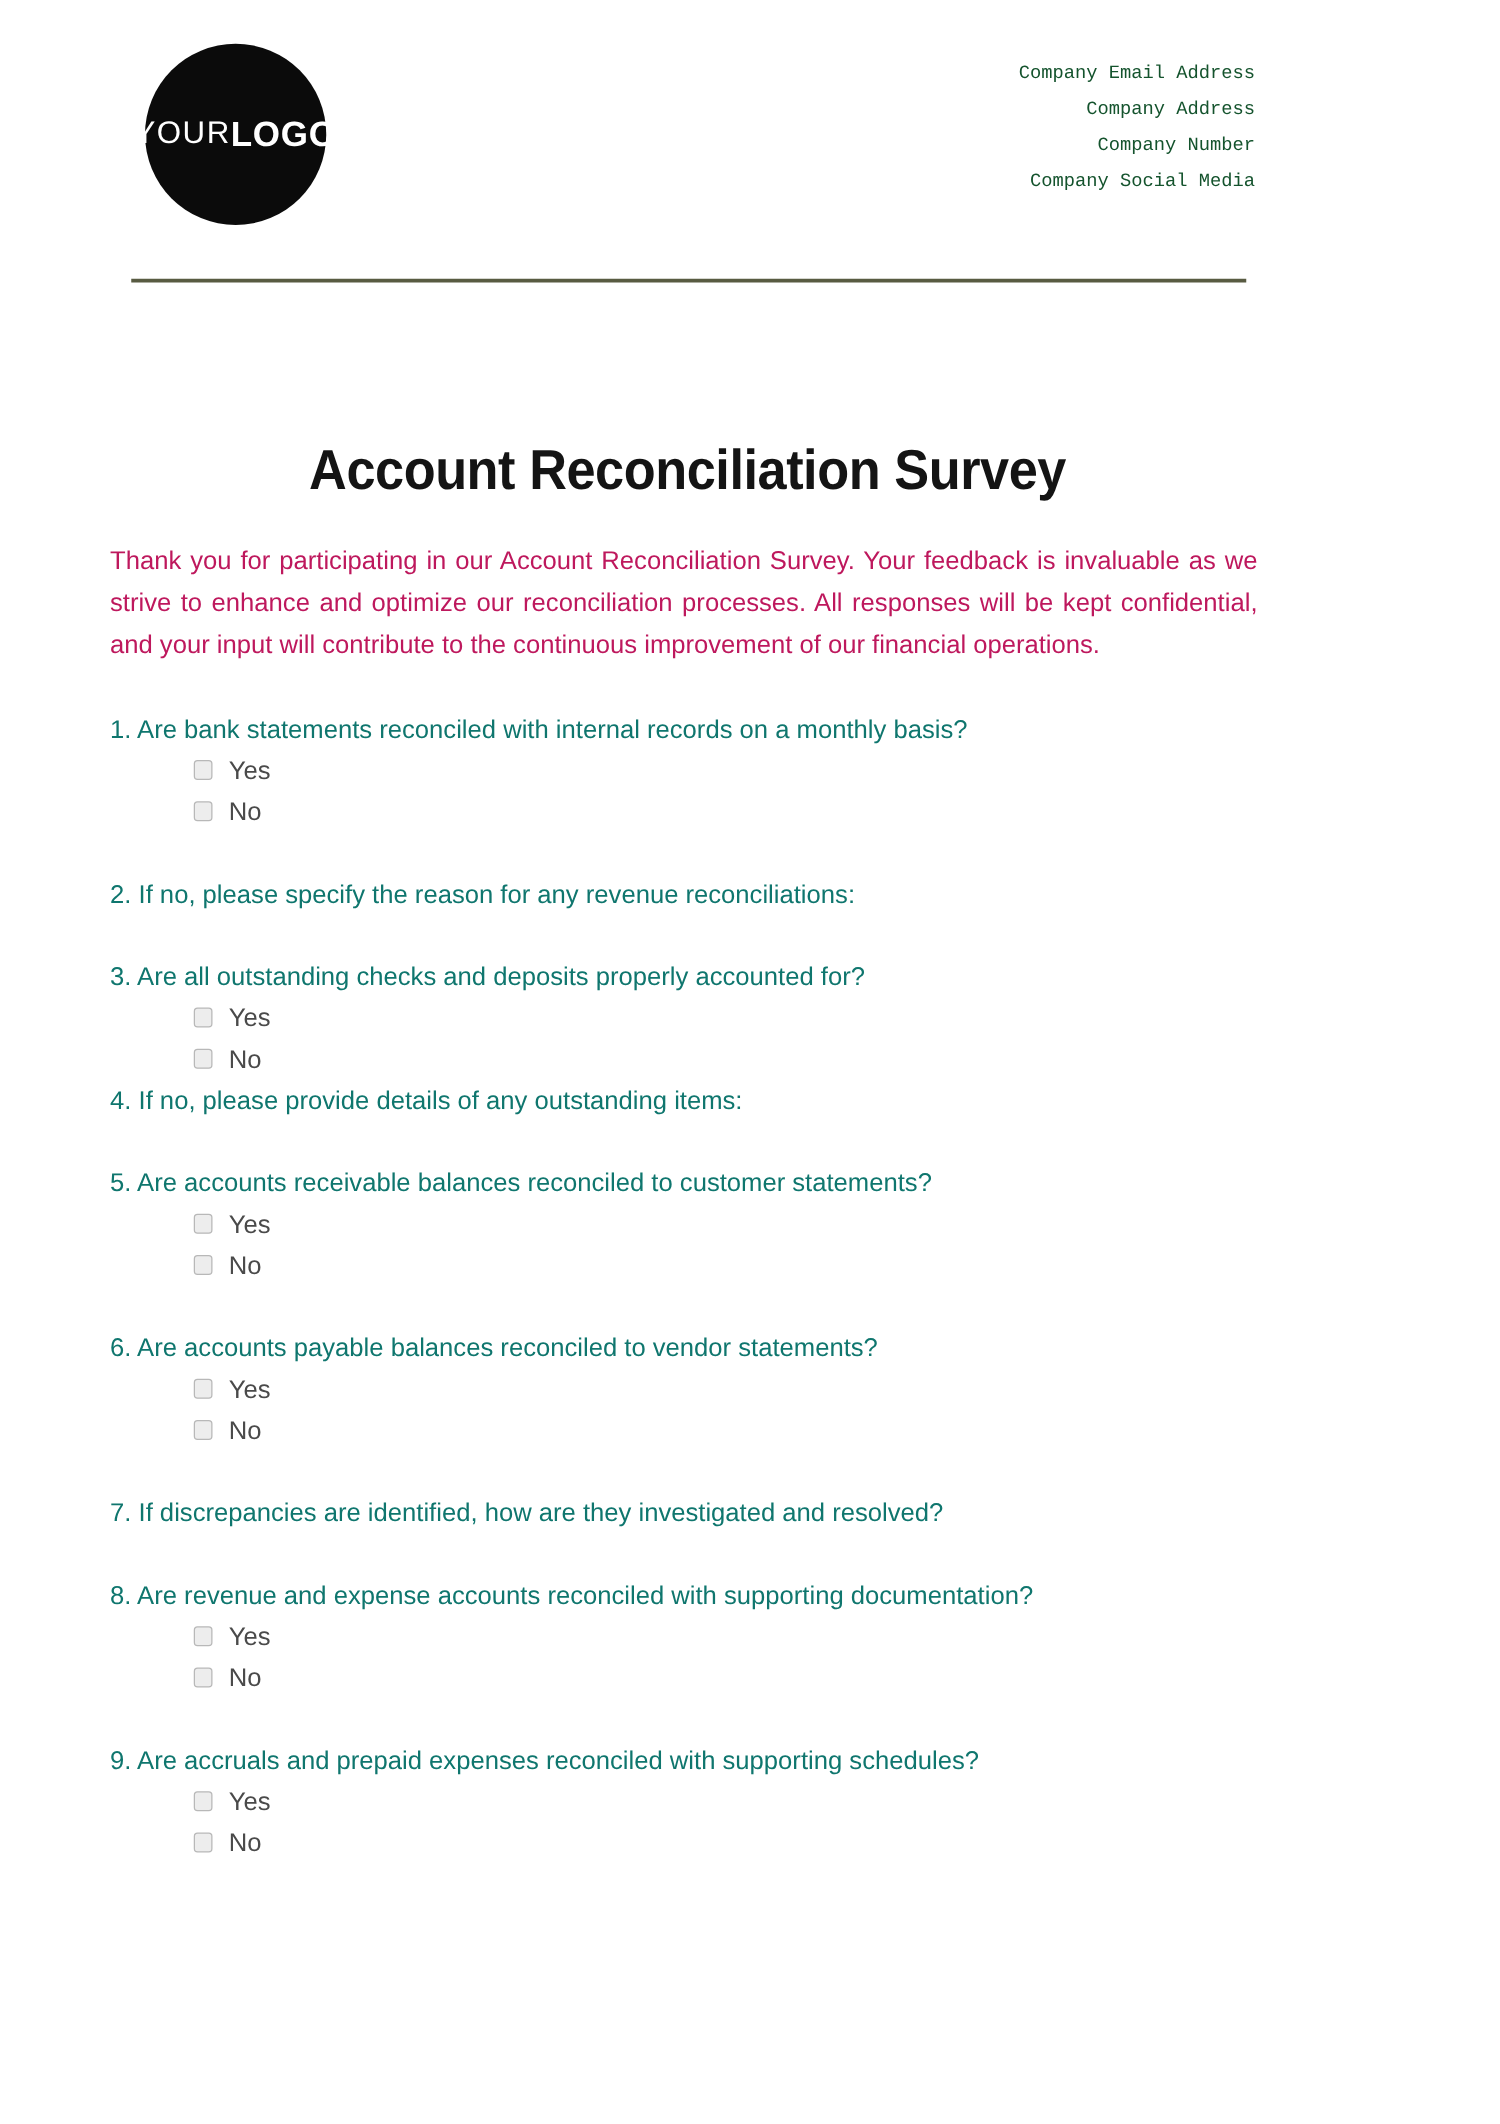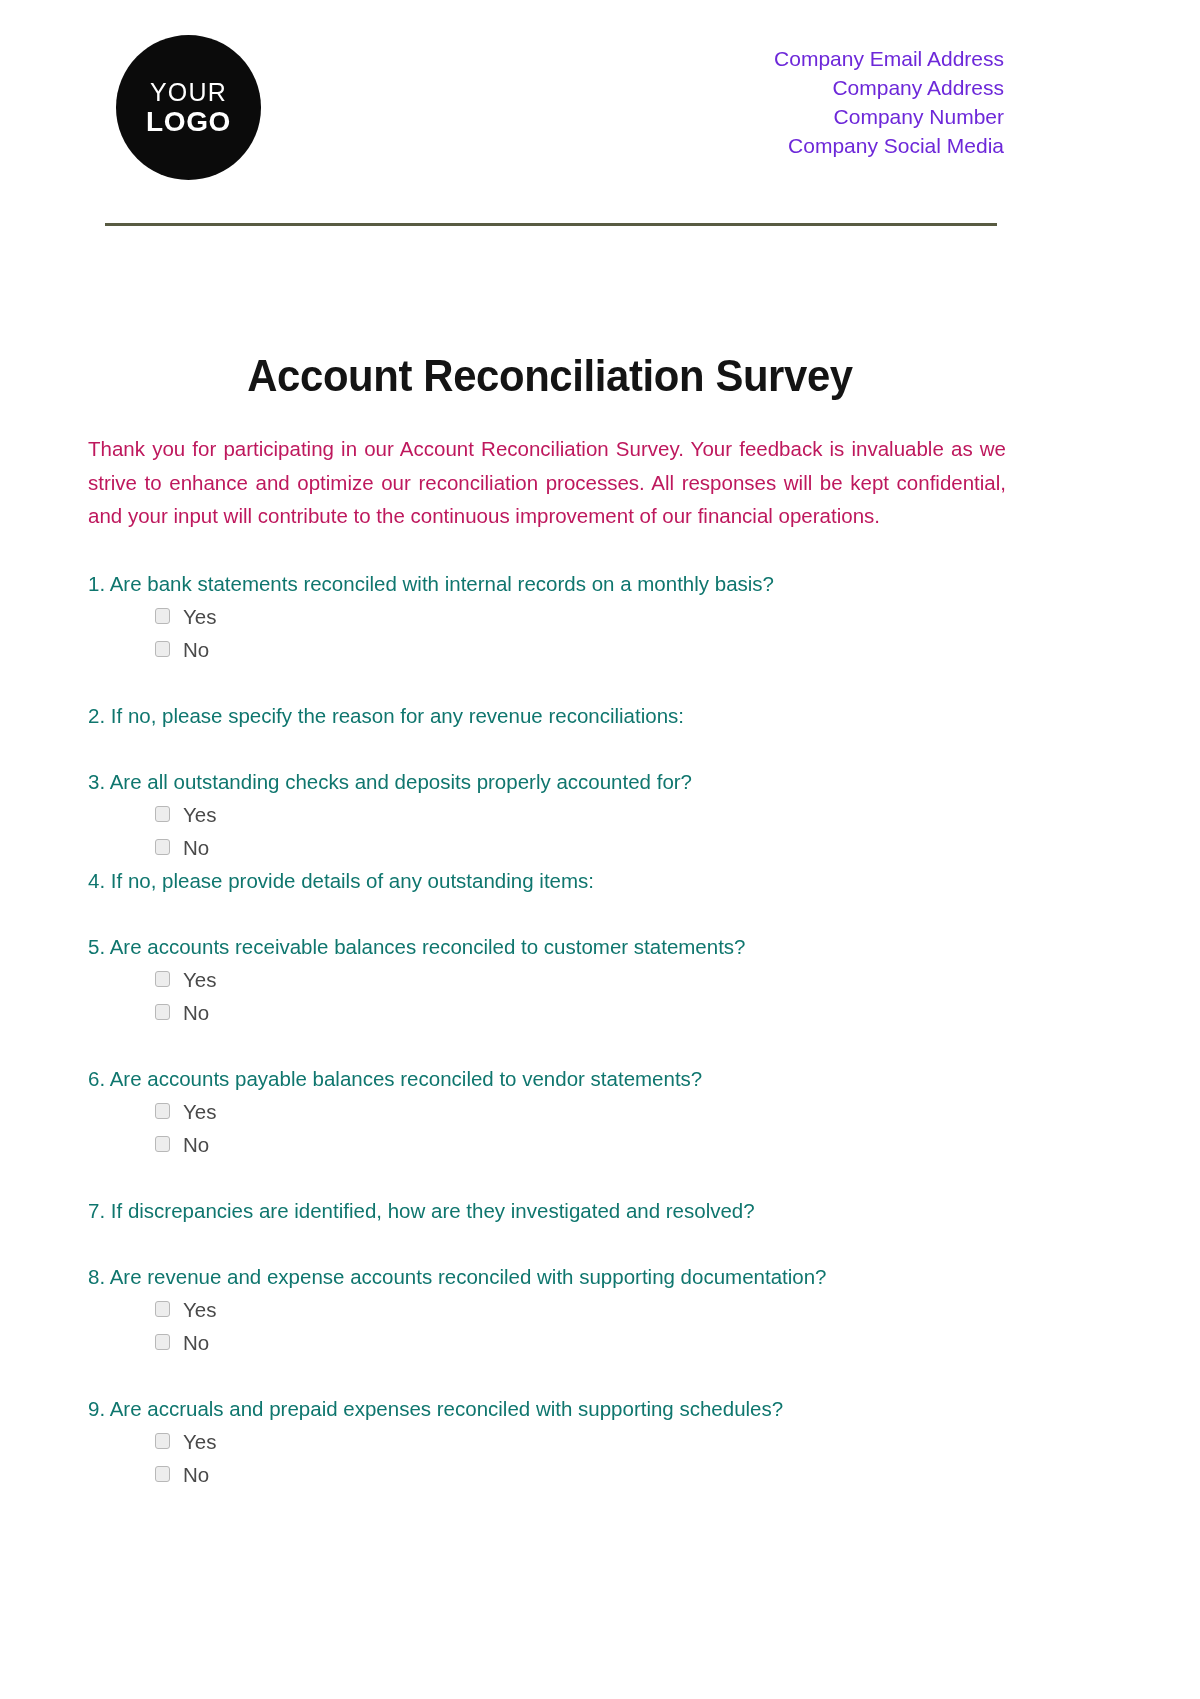--- a/index.html
+++ b/index.html
@@ -38,21 +38,21 @@
   }
   .logo {
     position: absolute;
     left: 28px;
     top: 35px;
     width: 145px;
     height: 145px;
     border-radius: 50%;
     background: #0b0b0b;
     display: flex;
-    flex-direction: column;
+    flex-direction: row;
     align-items: center;
     justify-content: center;
     line-height: 1;
   }
   .logo-your {
     color: #ffffff;
     font-size: 25px;
     letter-spacing: 1.2px;
     font-weight: 300;
     font-family: "Liberation Sans", sans-serif;
@@ -66,24 +66,24 @@
     font-family: "Liberation Sans", sans-serif;
     text-align: right;
   }
   .contact {
     position: absolute;
     right: 8px;
     top: 44px;
     text-align: right;
   }
   .contact-line {
-    font-size: 21px;
+    font-size: 15px;
     line-height: 29px;
-    color: #6d28d9;
-    font-family: Liberation Sans, sans-serif;
+    color: #14532d;
+    font-family: Liberation Mono, monospace;
     white-space: nowrap;
   }
   .divider {
     position: absolute;
     left: 17px;
     top: 223px;
     width: 892px;
     height: 3px;
     background: #585b42;
   }

